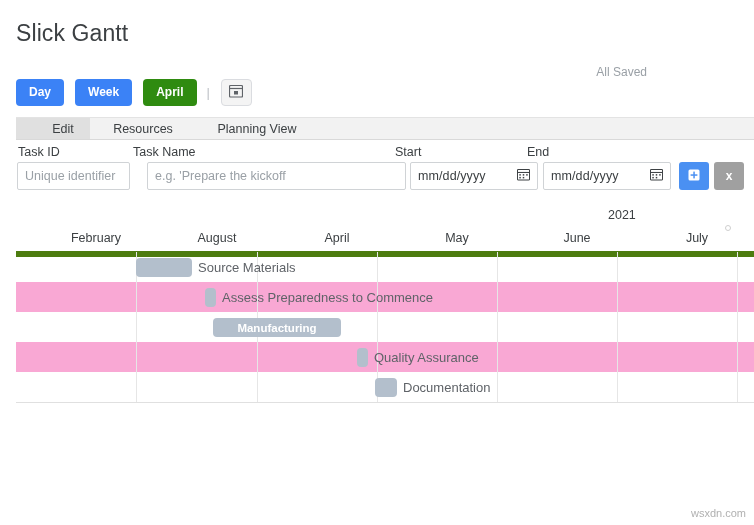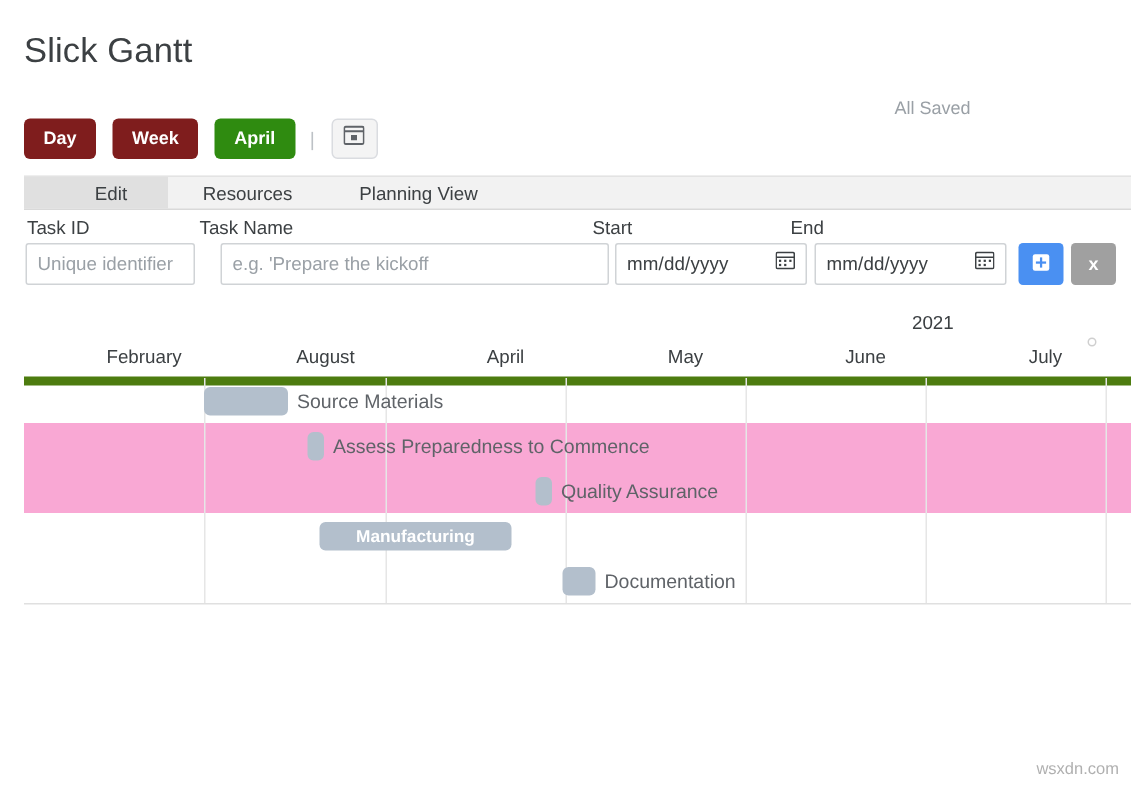--- a/index.html
+++ b/index.html
@@ -53,21 +53,21 @@
     color: #ffffff;
     font-size: 12px;
     font-weight: bold;
     font-family: "Liberation Sans", sans-serif;
     padding: 0 13px;
     height: 27px;
     line-height: 27px;
     margin-right: 11px;
     cursor: pointer;
   }
-  .view-btn.blue   { background: #7f1d1d; }
+  .view-btn.blue   { background: #3b82f6; }
   .view-btn.green  { background: #2f8b10; }
   .toolbar-sep {
     color: #bdc1c6;
     font-size: 13px;
     margin-right: 11px;
     margin-left: -1px;
     user-select: none;
   }
   #calendar-toggle-btn {
     width: 31px;
@@ -100,21 +100,21 @@
     font-size: 12.5px;
     color: #3c4043;
     display: flex;
     align-items: center;
     justify-content: center;
     cursor: pointer;
     white-space: nowrap;
     box-sizing: border-box;
   }
   .tab.active { background: #e0e0e0; }
-  .tab-edit      { width: 96px; padding-left: 20px; }
+  .tab-edit      { width: 74px; padding-left: 20px; }
   .tab-resources { width: 106px; }
   .tab-planning  { width: 122px; }
 
   
   #task-form {
     position: absolute;
     left: 16px;
     top: 140px;
     width: 738px;
   }
@@ -428,45 +428,45 @@
       <div class="gantt-row alt">
         <div class="col-line" style="left: 120px;"></div>
         <div class="col-line" style="left: 241px;"></div>
         <div class="col-line" style="left: 361px;"></div>
         <div class="col-line" style="left: 481px;"></div>
         <div class="col-line" style="left: 601px;"></div>
         <div class="col-line" style="left: 721px;"></div>
         <div class="gantt-bar" style="left: 189px; width: 11px; background: rgb(179, 191, 204);"></div>
         <div class="gantt-label" style="left: 206px;">Assess Preparedness to Commence</div>
       </div>
+      <div class="gantt-row">
+        <div class="col-line" style="left: 120px;"></div>
+        <div class="col-line" style="left: 241px;"></div>
+        <div class="col-line" style="left: 361px;"></div>
+        <div class="col-line" style="left: 481px;"></div>
+        <div class="col-line" style="left: 601px;"></div>
+        <div class="col-line" style="left: 721px;"></div>
+        <div class="gantt-bar" style="left: 197px; width: 128px; background: rgb(179, 191, 204);">Manufacturing</div>
+      </div>
       <div class="gantt-row alt">
         <div class="col-line" style="left: 120px;"></div>
         <div class="col-line" style="left: 241px;"></div>
         <div class="col-line" style="left: 361px;"></div>
         <div class="col-line" style="left: 481px;"></div>
         <div class="col-line" style="left: 601px;"></div>
         <div class="col-line" style="left: 721px;"></div>
         <div class="gantt-bar" style="left: 341px; width: 11px; background: rgb(179, 191, 204);"></div>
         <div class="gantt-label" style="left: 358px;">Quality Assurance</div>
       </div>
       <div class="gantt-row">
         <div class="col-line" style="left: 120px;"></div>
         <div class="col-line" style="left: 241px;"></div>
         <div class="col-line" style="left: 361px;"></div>
         <div class="col-line" style="left: 481px;"></div>
         <div class="col-line" style="left: 601px;"></div>
         <div class="col-line" style="left: 721px;"></div>
-        <div class="gantt-bar" style="left: 197px; width: 128px; background: rgb(179, 191, 204);">Manufacturing</div>
-      </div>
-      <div class="gantt-row">
-        <div class="col-line" style="left: 120px;"></div>
-        <div class="col-line" style="left: 241px;"></div>
-        <div class="col-line" style="left: 361px;"></div>
-        <div class="col-line" style="left: 481px;"></div>
-        <div class="col-line" style="left: 601px;"></div>
-        <div class="col-line" style="left: 721px;"></div>
         <div class="gantt-bar" style="left: 359px; width: 22px; background: rgb(179, 191, 204);"></div>
         <div class="gantt-label" style="left: 387px;">Documentation</div>
       </div>
     </div>
 </div>
 
 <div id="watermark">wsxdn.com</div>
 
 </body></html>

